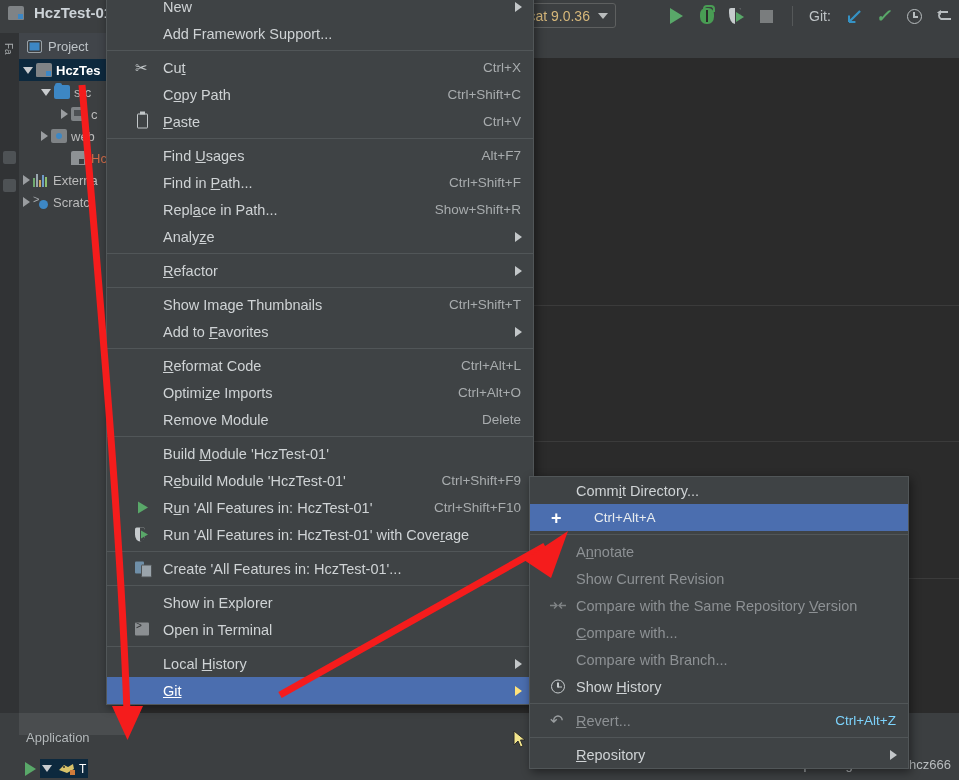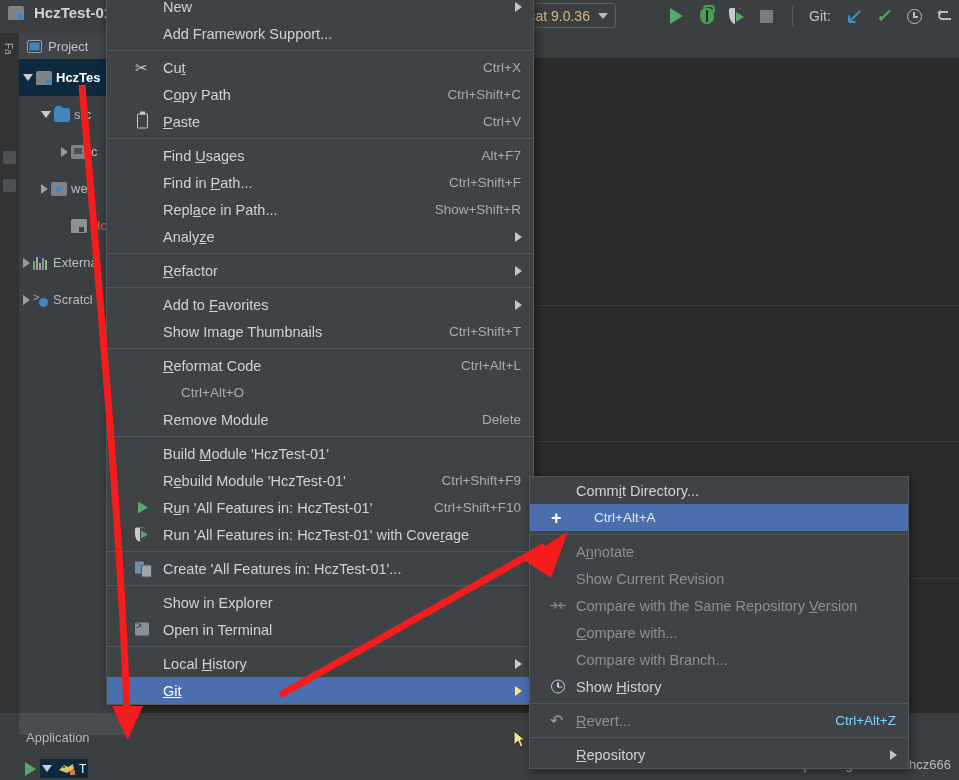--- a/index.html
+++ b/index.html
@@ -102,21 +102,21 @@
     position: absolute; left: 0; top: 0; width: 106px; height: 26px;
     background: #41454a; display: flex; align-items: center; padding-left: 8px; gap: 6px;
     font-size: 13px; color: #bdc3c7;
   }
   .panel-head-ic {
     width: 15px; height: 13px; border: 1.5px solid #9aa0a4; border-radius: 2px;
     background: #3d87c4; box-shadow: inset 0 0 0 1.5px #3c3f41;
   }
   .tree { position: absolute; left: 0; top: 26px; width: 106px; }
   .tree-row {
-    height: 37px; display: flex; align-items: center; font-size: 13px;
+    height: 22px; display: flex; align-items: center; font-size: 13px;
     color: #bbbbbb; white-space: nowrap; overflow: hidden;
   }
   .tree-row.sel { background: #0d293e; color: #ffffff; font-weight: bold; }
   .tw { width: 0; height: 0; margin-right: 3px; flex: none; }
   .tw.closed { border-top: 5px solid transparent; border-bottom: 5px solid transparent; border-left: 7px solid #9a9da0; }
   .tw.open { border-left: 5px solid transparent; border-right: 5px solid transparent; border-top: 7px solid #c9cccf; }
   .tw.none { width: 7px; }
   .fico { width: 16px; height: 14px; flex: none; margin-right: 4px; position: relative; }
   .fo-mod { background: #7f8386; border-radius: 2px 2px 1px 1px; }
   .fo-mod:after { content:""; position:absolute; right:1px; bottom:1px; width:5px; height:5px; background:#3d87c4; }
@@ -455,34 +455,35 @@
     </div>
     <div class="msep"></div>
 
     <div class="mi">
       <span class="lbl"><span class="u">R</span>efactor</span>
       <span class="sub"></span>
     </div>
     <div class="msep"></div>
 
     <div class="mi">
+      <span class="lbl">Show Image Thumbnails</span>
+      <span class="acc">Ctrl+Shift+T</span>
+    </div>
+    <div class="mi">
       <span class="lbl">Add to <span class="u">F</span>avorites</span>
       <span class="sub"></span>
     </div>
-    <div class="mi">
-      <span class="lbl">Show Image Thumbnails</span>
-      <span class="acc">Ctrl+Shift+T</span>
-    </div>
     <div class="msep"></div>
 
     <div class="mi">
       <span class="lbl"><span class="u">R</span>eformat Code</span>
       <span class="acc">Ctrl+Alt+L</span>
     </div>
     <div class="mi">
+      <span class="lbl">Optimi<span class="u">z</span>e Imports</span>
       <span class="acc">Ctrl+Alt+O</span>
     </div>
     <div class="mi">
       <span class="lbl">Remove Module</span>
       <span class="acc">Delete</span>
     </div>
     <div class="msep"></div>
 
     <div class="mi">
       <span class="lbl">Build <span class="u">M</span>odule 'HczTest-01'</span>

